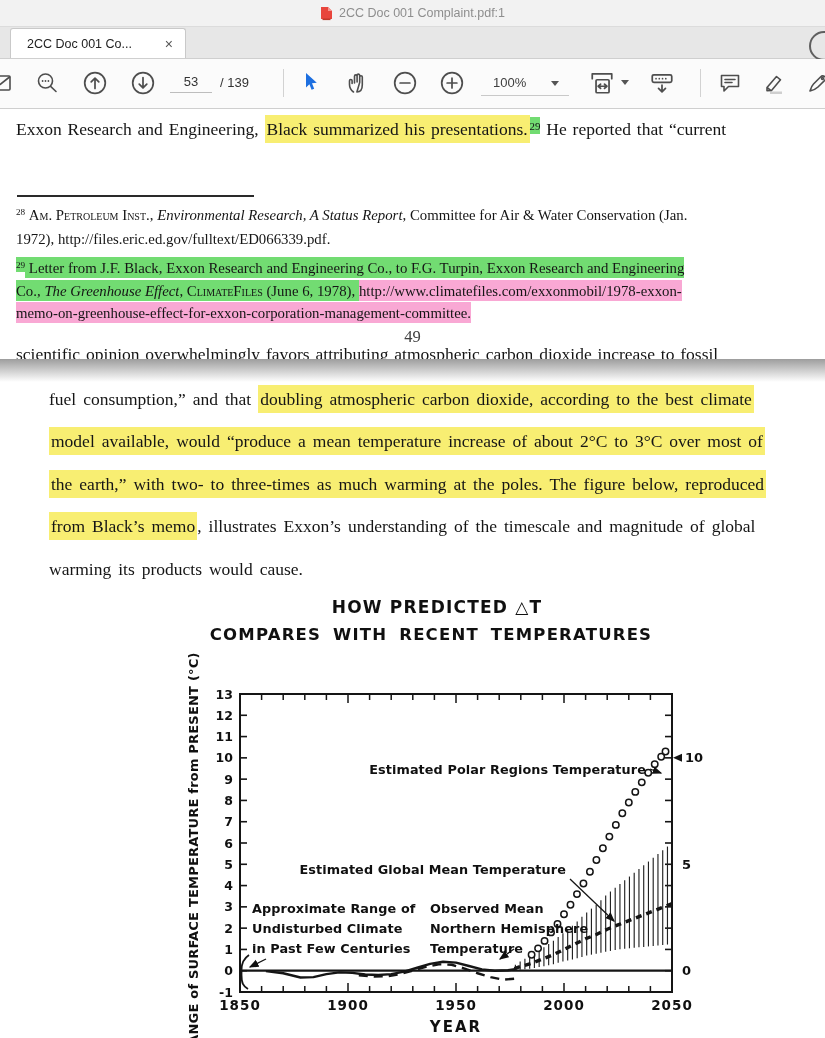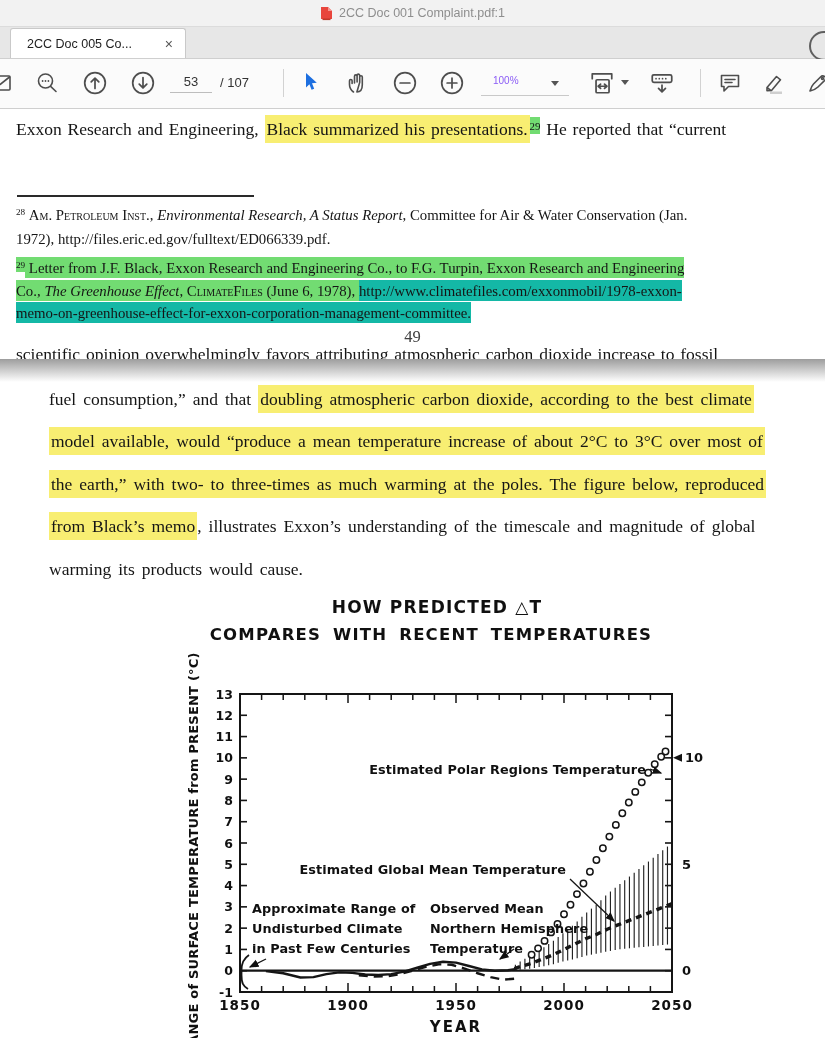--- a/index.html
+++ b/index.html
@@ -20,21 +20,21 @@
   .corner-circle{position:absolute;right:-14px;top:4px;width:26px;height:26px;border:2px solid #5f5f5f;border-radius:50%;}
   
   .toolbar{position:absolute;top:59px;left:0;width:825px;height:49px;background:#fbfbfb;
            border-bottom:1px solid #cfcfcf;}
   .tb-btn{position:absolute;top:10px;width:28px;height:28px;display:flex;align-items:center;justify-content:center;}
   .tb-btn svg{stroke:#4e4e4e;fill:none;stroke-width:1.6;stroke-linecap:round;stroke-linejoin:round;}
   .tb-div{position:absolute;top:10px;width:1px;height:28px;background:#d2d2d2;}
   .page-num{position:absolute;top:15px;left:170px;width:42px;text-align:center;font-size:13px;color:#333;
             border-bottom:1px solid #bdbdbd;padding-bottom:3px;}
   .page-total{position:absolute;top:16px;left:220px;font-size:13px;color:#333;}
-  .zoom-level{position:absolute;top:16px;left:493px;font-size:10px;color:#8b5cf6;}
+  .zoom-level{position:absolute;top:16px;left:493px;font-size:13px;color:#404040;}
   .zoom-caret{position:absolute;top:22px;left:551px;width:0;height:0;border-left:4px solid transparent;
               border-right:4px solid transparent;border-top:5px solid #555;}
   .zoom-underline{position:absolute;top:36px;left:481px;width:88px;height:1px;background:#c9c9c9;}
   
   .doc{position:absolute;top:109px;left:0;width:825px;height:929px;background:#fff;
        font-family:"Liberation Serif",serif;color:#151515;}
   .docline{position:absolute;white-space:nowrap;}
   #line1{top:10px;left:16px;font-size:17.5px;word-spacing:1.5px;}
   .fn-rule{position:absolute;top:86px;left:17px;width:237px;height:2px;background:#2a2a2a;}
   .fnblock{position:absolute;left:16px;font-size:14.8px;line-height:21.8px;}
@@ -43,21 +43,21 @@
   .fnblock div{white-space:nowrap;}
   #pageno{top:218px;left:0;width:825px;text-align:center;font-size:16.5px;color:#404040;}
   #clipped{top:237px;left:16px;width:800px;height:13px;overflow:hidden;font-size:17.5px;word-spacing:1.5px;line-height:17px;}
   #pageshadow{position:absolute;top:250px;left:0;width:825px;height:27px;
               background:linear-gradient(to bottom,#9d9d9d 0%,rgba(255,255,255,0) 85%);}
   #para{top:269px;left:49px;font-size:17.5px;line-height:42.4px;word-spacing:2.6px;}
   #para div{white-space:nowrap;}
   
   .hl-yellow{background:#f8ee72;padding:4px 2px;}
   .hl-green{background:#72dc72;padding:2.5px 0;}
-  .hl-orange{background:#14b8a6;padding:2.5px 0;}
+  .hl-orange{background:#f9a8d4;padding:2.5px 0;}
   .seg-i{font-style:italic;}
   .seg-sc{font-variant:small-caps;font-family:Liberation Serif, serif;}
   .seg-b{font-weight:normal;}
   .seg-sup{font-size:.62em;position:relative;top:-.5em;}
   
   #chart-svg{position:absolute;top:484px;left:0;font-family:"DejaVu Sans",sans-serif;}
   #chart-svg text{fill:#101010;}
 </style>
 </head>
 <body>
@@ -70,21 +70,21 @@
         <path d="M1,1 h7 l4,4 v8 h-11 z" fill="#e8453c"></path>
         <path d="M8,1 l4,4 h-4 z" fill="#f5978f"></path>
         <rect x="2.5" y="12.5" width="8" height="1.6" fill="#c0392b"></rect>
       </svg>
     </span>
     <span class="ttl">2CC Doc 001 Complaint.pdf:1</span>
   </div>
 
   <div class="tabbar">
     <div class="tab">
-      <span class="tlabel">2CC Doc 005 Co...</span>
+      <span class="tlabel">2CC Doc 001 Co...</span>
       <span class="tclose">×</span>
     </div>
     <div class="corner-circle"></div>
   </div>
 
   <div class="toolbar">
     <div class="tb-btn" style="left:-14px">
       <svg width="24" height="24" viewBox="0 0 24 24">
           <rect x="2" y="5" width="20" height="14" rx="1"></rect>
           <path d="M2.5,6 12,13.5 21.5,6"></path>
@@ -106,21 +106,21 @@
         </svg>
     </div>
     <div class="tb-btn" style="left:129px">
       <svg width="26" height="26" viewBox="0 0 24 24">
           <circle cx="12" cy="12" r="9.5"></circle>
           <path d="M12,7 V16.5 M8.5,13 12,16.5 15.5,13"></path>
         </svg>
     </div>
     <span class="page-num">53</span>
     <span class="page-total">
-      <span>/</span>&nbsp;<span>107</span>
+      <span>/</span>&nbsp;<span>139</span>
     </span>
     <div class="tb-div" style="left:283px"></div>
     <div class="tb-btn" style="left:297px">
       <svg width="24" height="24" viewBox="0 0 24 24">
           <path d="M7,2 v14.5 l3.4,-3.3 2.2,5.6 2.6,-1 -2.2,-5.6 4.8,-0.4 z" fill="#1d6fe0" stroke="none"></path>
         </svg>
     </div>
     <div class="tb-btn" style="left:343px">
       <svg width="24" height="24" viewBox="0 0 24 24">
           <path d="M8.5,21 C6.5,19.5 4.5,16.5 4.5,13.5 V9.8 a1.3,1.3 0 0 1 2.6,0 V12.5 M9.5,12 V5.2 a1.3,1.3 0 0 1 2.6,0 V11 M12.1,11 V4.4 a1.3,1.3 0 0 1 2.6,0 V11 M14.7,11.4 V6 a1.3,1.3 0 0 1 2.6,0 V13.8 C17.3,17.6 15.6,21 11.9,21 Z"></path>

